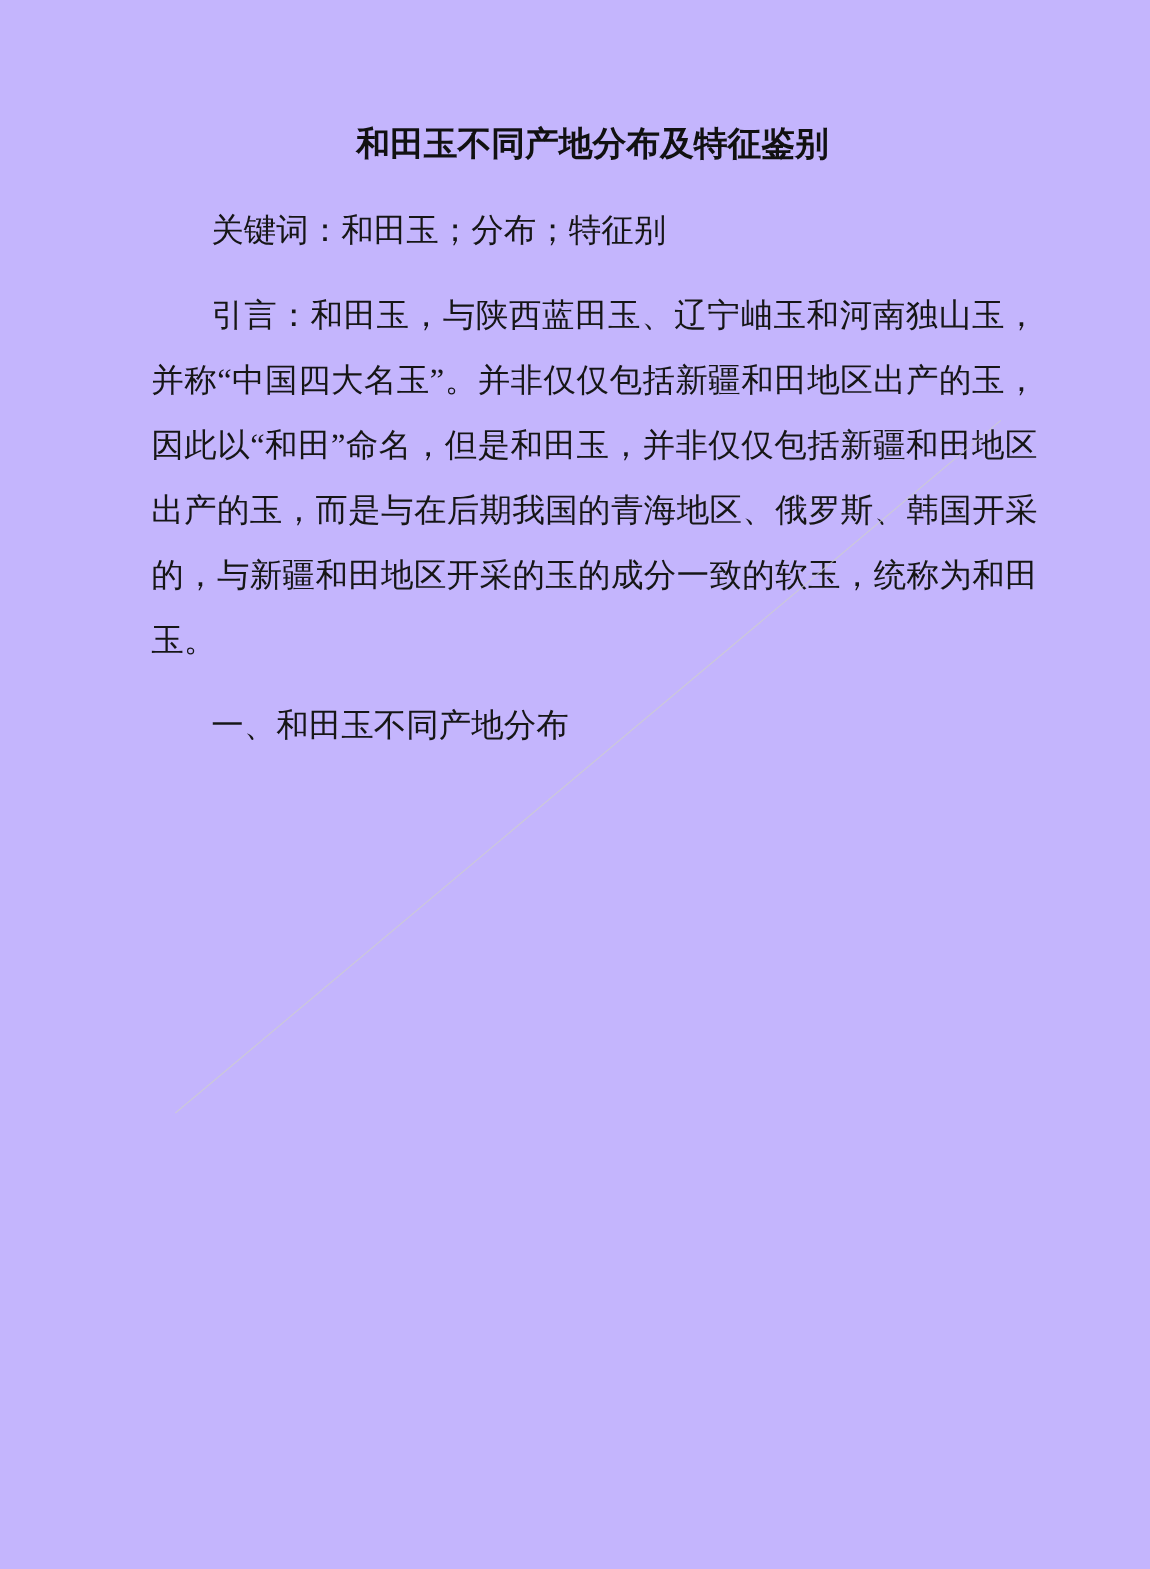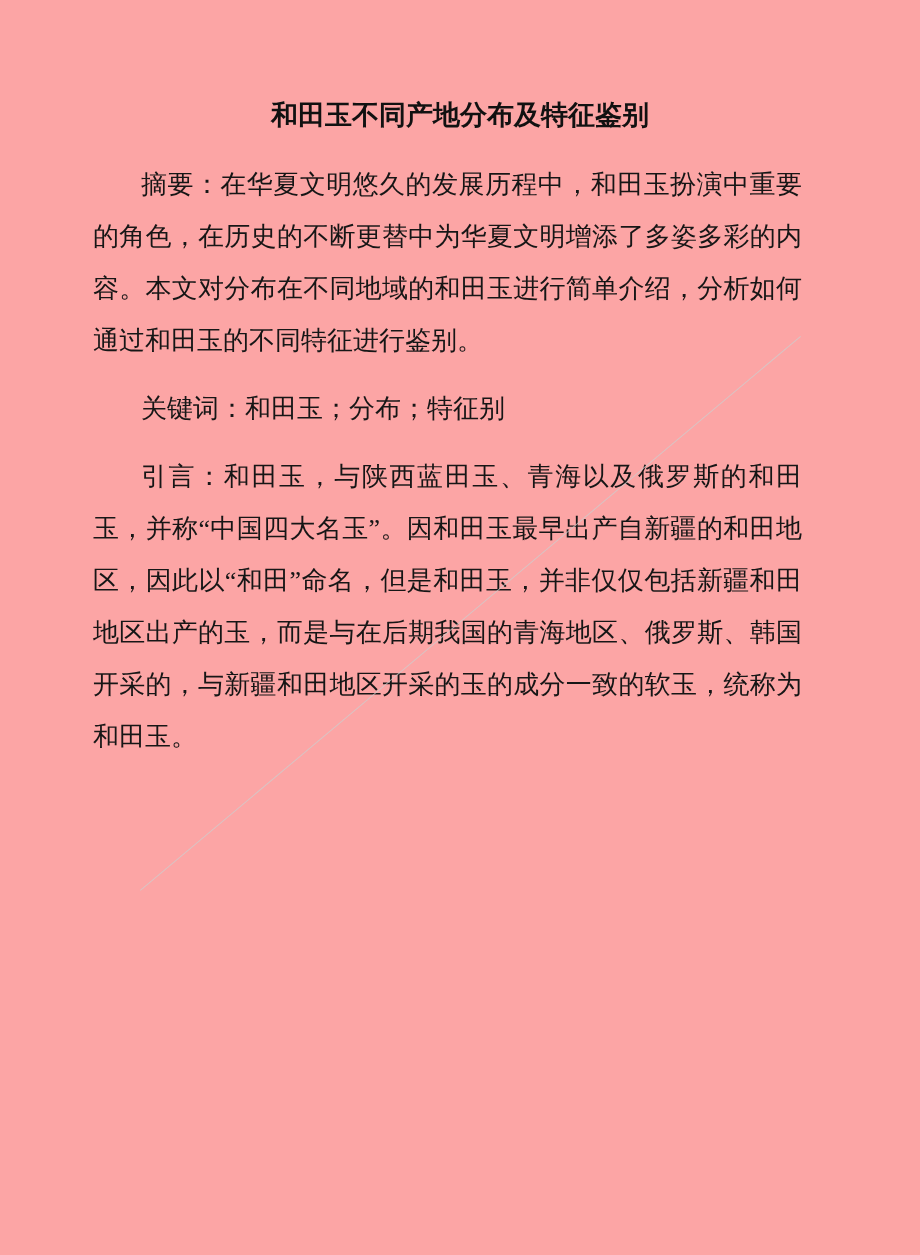--- a/index.html
+++ b/index.html
@@ -8,21 +8,22 @@
     width: 920px;
     height: 1255px;
     overflow: hidden;
     font-family: "Liberation Serif", "DejaVu Serif", serif;
     color: #161616;
   }
   .page {
     position: relative;
     width: 920px;
     height: 1255px;
-    background: #fca5a5;
+    background: #c4b5fd;
+    padding-left: 28px;
   }
   .doc-title {
     padding-top: 96px;
     text-align: center;
     font-size: 27px;
     font-weight: bold;
     line-height: 38px;
     color: #111111;
   }
   .content {
@@ -55,25 +56,25 @@
   }
 </style>
 </head>
 <body>
 
 <div class="page">
 
   <div class="doc-title">和田玉不同产地分布及特征鉴别</div>
 
   <div class="content">
-    <p class="para">摘要：在华夏文明悠久的发展历程中，和田玉扮演中重要的角色，在历史的不断更替中为华夏文明增添了多姿多彩的内容。本文对分布在不同地域的和田玉进行简单介绍，分析如何通过和田玉的不同特征进行鉴别。</p>
 
     <p class="para">关键词：和田玉；分布；特征别</p>
 
-    <p class="para">引言：和田玉，与陕西蓝田玉、青海以及俄罗斯的和田玉，并称“中国四大名玉”。因和田玉最早出产自新疆的和田地区，因此以“和田”命名，但是和田玉，并非仅仅包括新疆和田地区出产的玉，而是与在后期我国的青海地区、俄罗斯、韩国开采的，与新疆和田地区开采的玉的成分一致的软玉，统称为和田玉。</p>
+    <p class="para">引言：和田玉，与陕西蓝田玉、辽宁岫玉和河南独山玉，并称“中国四大名玉”。并非仅仅包括新疆和田地区出产的玉，因此以“和田”命名，但是和田玉，并非仅仅包括新疆和田地区出产的玉，而是与在后期我国的青海地区、俄罗斯、韩国开采的，与新疆和田地区开采的玉的成分一致的软玉，统称为和田玉。</p>
 
+    <p class="para">一、和田玉不同产地分布</p>
 
 
   </div>
 
   <div class="artifact"></div>
 
 </div>
 
 </body></html>

